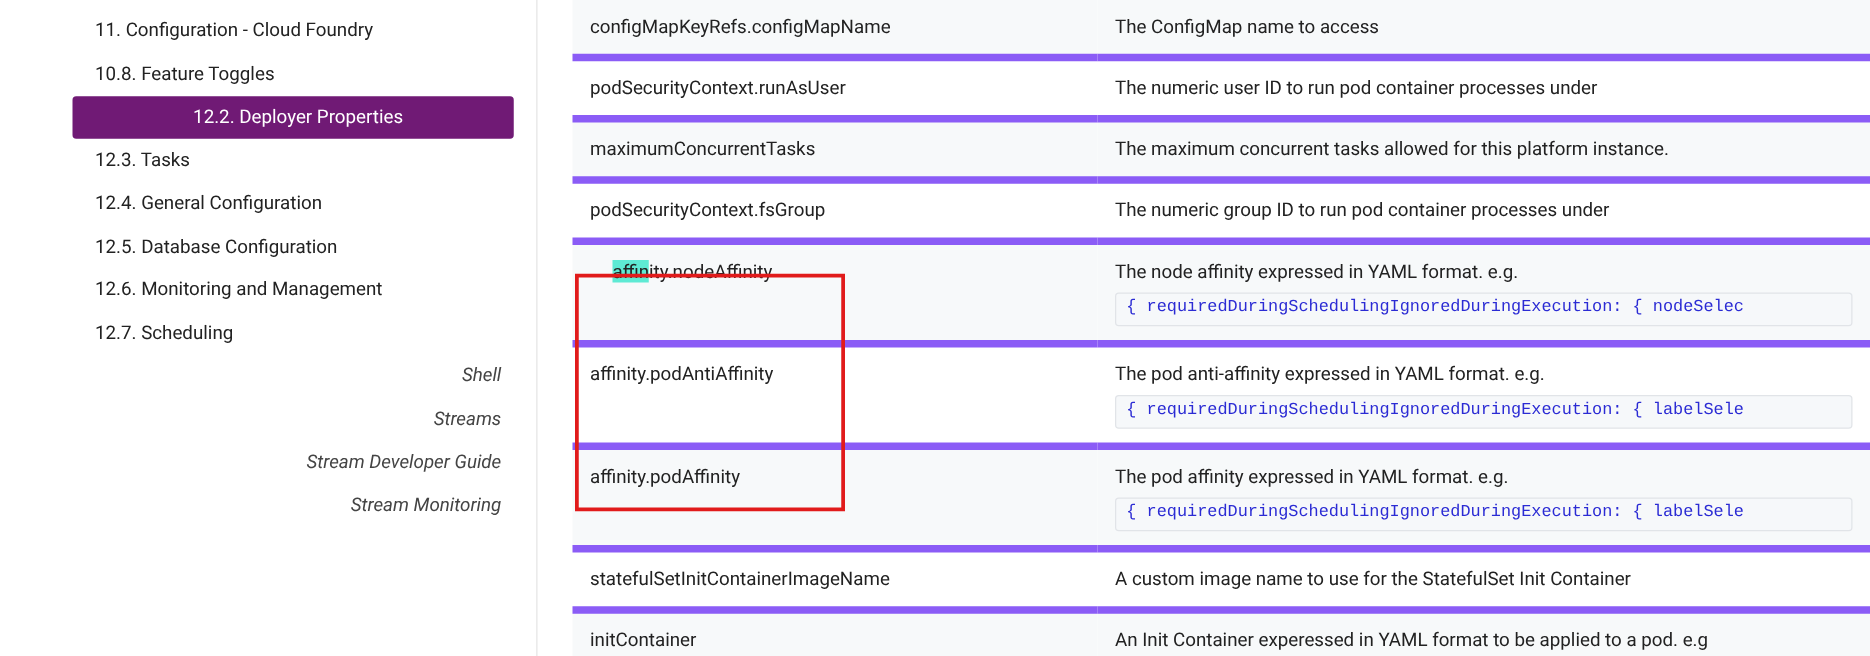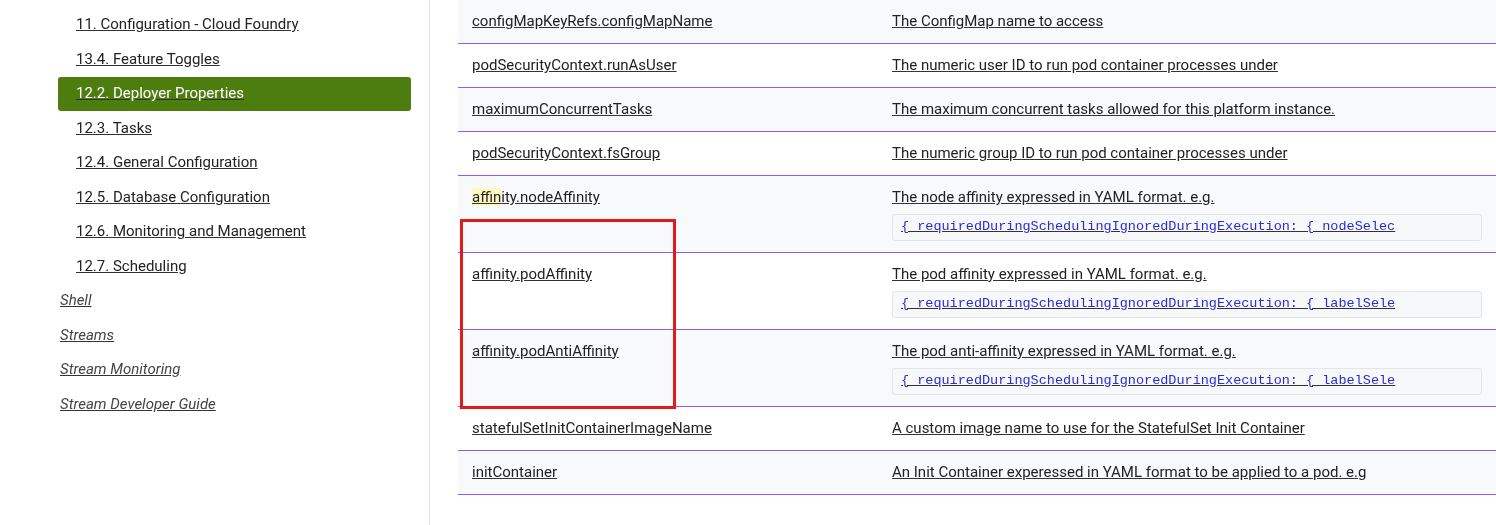--- a/index.html
+++ b/index.html
@@ -9,68 +9,68 @@
     color: #333;
     background: #fff;
     width: 1496px;
     height: 525px;
     overflow: hidden;
     position: relative;
   }
   .layout {
     display: flex;
     height: 100%;
-    text-decoration: underline;
   }
   .sidebar {
     width: 430px;
     padding: 8px 0 0 0;
     border-right: 1px solid #e5e5e5;
     flex-shrink: 0;
   }
   .sidebar ul { list-style: none; }
   .sidebar li.nav-item {
     padding: 7px 10px 7px 20px;
     cursor: pointer;
     color: #222;
     font-size: 15px;
     margin: 0 18px 1px 48px;
     border-radius: 3px;
     line-height: 1.3;
   }
   .sidebar li.nav-item.level2 { margin-left: 56px; }
   .sidebar li.nav-item.level3 { margin-left: 58px; padding-left: 18px; }
-  .sidebar li.nav-item.top { margin-left: 40px; font-style: italic; color: #444; }
+  .sidebar li.nav-item.top { margin-left: 40px; font-style: italic; color: #444; text-align: right; }
   .sidebar li.nav-item.selected {
-    background: #4d7c0f;
+    background: #701a75;
     color: #fff;
+    text-align: center;
   }
   .content {
     flex: 1;
     overflow: hidden;
     padding-left: 28px;
     position: relative;
   }
   table.props {
     width: 100%;
     border-collapse: collapse;
     table-layout: fixed;
   }
   table.props td {
     padding: 11px 14px;
     vertical-align: top;
-    border-bottom: 1px solid #8b5cf6;
+    border-bottom: 6px solid #8b5cf6;
     font-size: 15px;
     line-height: 1.4;
   }
   table.props tr:nth-child(odd) td { background: #f7f9fa; }
   table.props tr:nth-child(even) td { background: #fff; }
   table.props td.key-col { width: 420px; color:#222; }
   table.props td.desc-col { color:#222; }
-  .hl { background: #fef9c3; }
+  .hl { background: #5eead4; margin-left: 18px; }
   .code-block {
     background: #f6f8fa;
     border: 1px solid #e1e4e8;
     border-radius: 3px;
     padding: 3px 8px;
     margin-top: 6px;
     font-family: "SFMono-Regular", Consolas, "Liberation Mono", Menlo, monospace;
     font-size: 13.5px;
     color: #2b2bd4;
     white-space: nowrap;
@@ -83,31 +83,31 @@
     z-index: 50;
   }
 </style>
 </head>
 <body>
 
 <div class="layout">
   <nav class="sidebar">
     <ul id="nav-list">
         <li class="nav-item level2">11. Configuration - Cloud Foundry</li>
-        <li class="nav-item level3">13.4. Feature Toggles</li>
+        <li class="nav-item level3">10.8. Feature Toggles</li>
         <li class="nav-item level3 selected">12.2. Deployer Properties</li>
         <li class="nav-item level3">12.3. Tasks</li>
         <li class="nav-item level3">12.4. General Configuration</li>
         <li class="nav-item level3">12.5. Database Configuration</li>
         <li class="nav-item level3">12.6. Monitoring and Management</li>
         <li class="nav-item level3">12.7. Scheduling</li>
         <li class="nav-item top">Shell</li>
         <li class="nav-item top">Streams</li>
+        <li class="nav-item top">Stream Developer Guide</li>
         <li class="nav-item top">Stream Monitoring</li>
-        <li class="nav-item top">Stream Developer Guide</li>
       </ul>
   </nav>
   <main class="content">
     <table class="props" id="props-table">
       <colgroup>
           <col class="key-col">
           <col>
         </colgroup>
       <tbody id="props-body">
           <tr>
@@ -124,26 +124,26 @@
           </tr>
           <tr>
             <td class="key-col">podSecurityContext.fsGroup</td>
             <td class="desc-col"><span>The numeric group ID to run pod container processes under</span></td>
           </tr>
           <tr>
             <td class="key-col"><span class="hl">affin</span><span>ity.nodeAffinity</span></td>
             <td class="desc-col"><span>The node affinity expressed in YAML format. e.g.</span><div class="code-block">{ requiredDuringSchedulingIgnoredDuringExecution: { nodeSelec</div></td>
           </tr>
           <tr>
+            <td class="key-col">affinity.podAntiAffinity</td>
+            <td class="desc-col"><span>The pod anti-affinity expressed in YAML format. e.g.</span><div class="code-block">{ requiredDuringSchedulingIgnoredDuringExecution: { labelSele</div></td>
+          </tr>
+          <tr>
             <td class="key-col">affinity.podAffinity</td>
             <td class="desc-col"><span>The pod affinity expressed in YAML format. e.g.</span><div class="code-block">{ requiredDuringSchedulingIgnoredDuringExecution: { labelSele</div></td>
-          </tr>
-          <tr>
-            <td class="key-col">affinity.podAntiAffinity</td>
-            <td class="desc-col"><span>The pod anti-affinity expressed in YAML format. e.g.</span><div class="code-block">{ requiredDuringSchedulingIgnoredDuringExecution: { labelSele</div></td>
           </tr>
           <tr>
             <td class="key-col">statefulSetInitContainerImageName</td>
             <td class="desc-col"><span>A custom image name to use for the StatefulSet Init Container</span></td>
           </tr>
           <tr>
             <td class="key-col">initContainer</td>
             <td class="desc-col"><span>An Init Container experessed in YAML format to be applied to a pod. e.g</span></td>
           </tr>
         </tbody>

